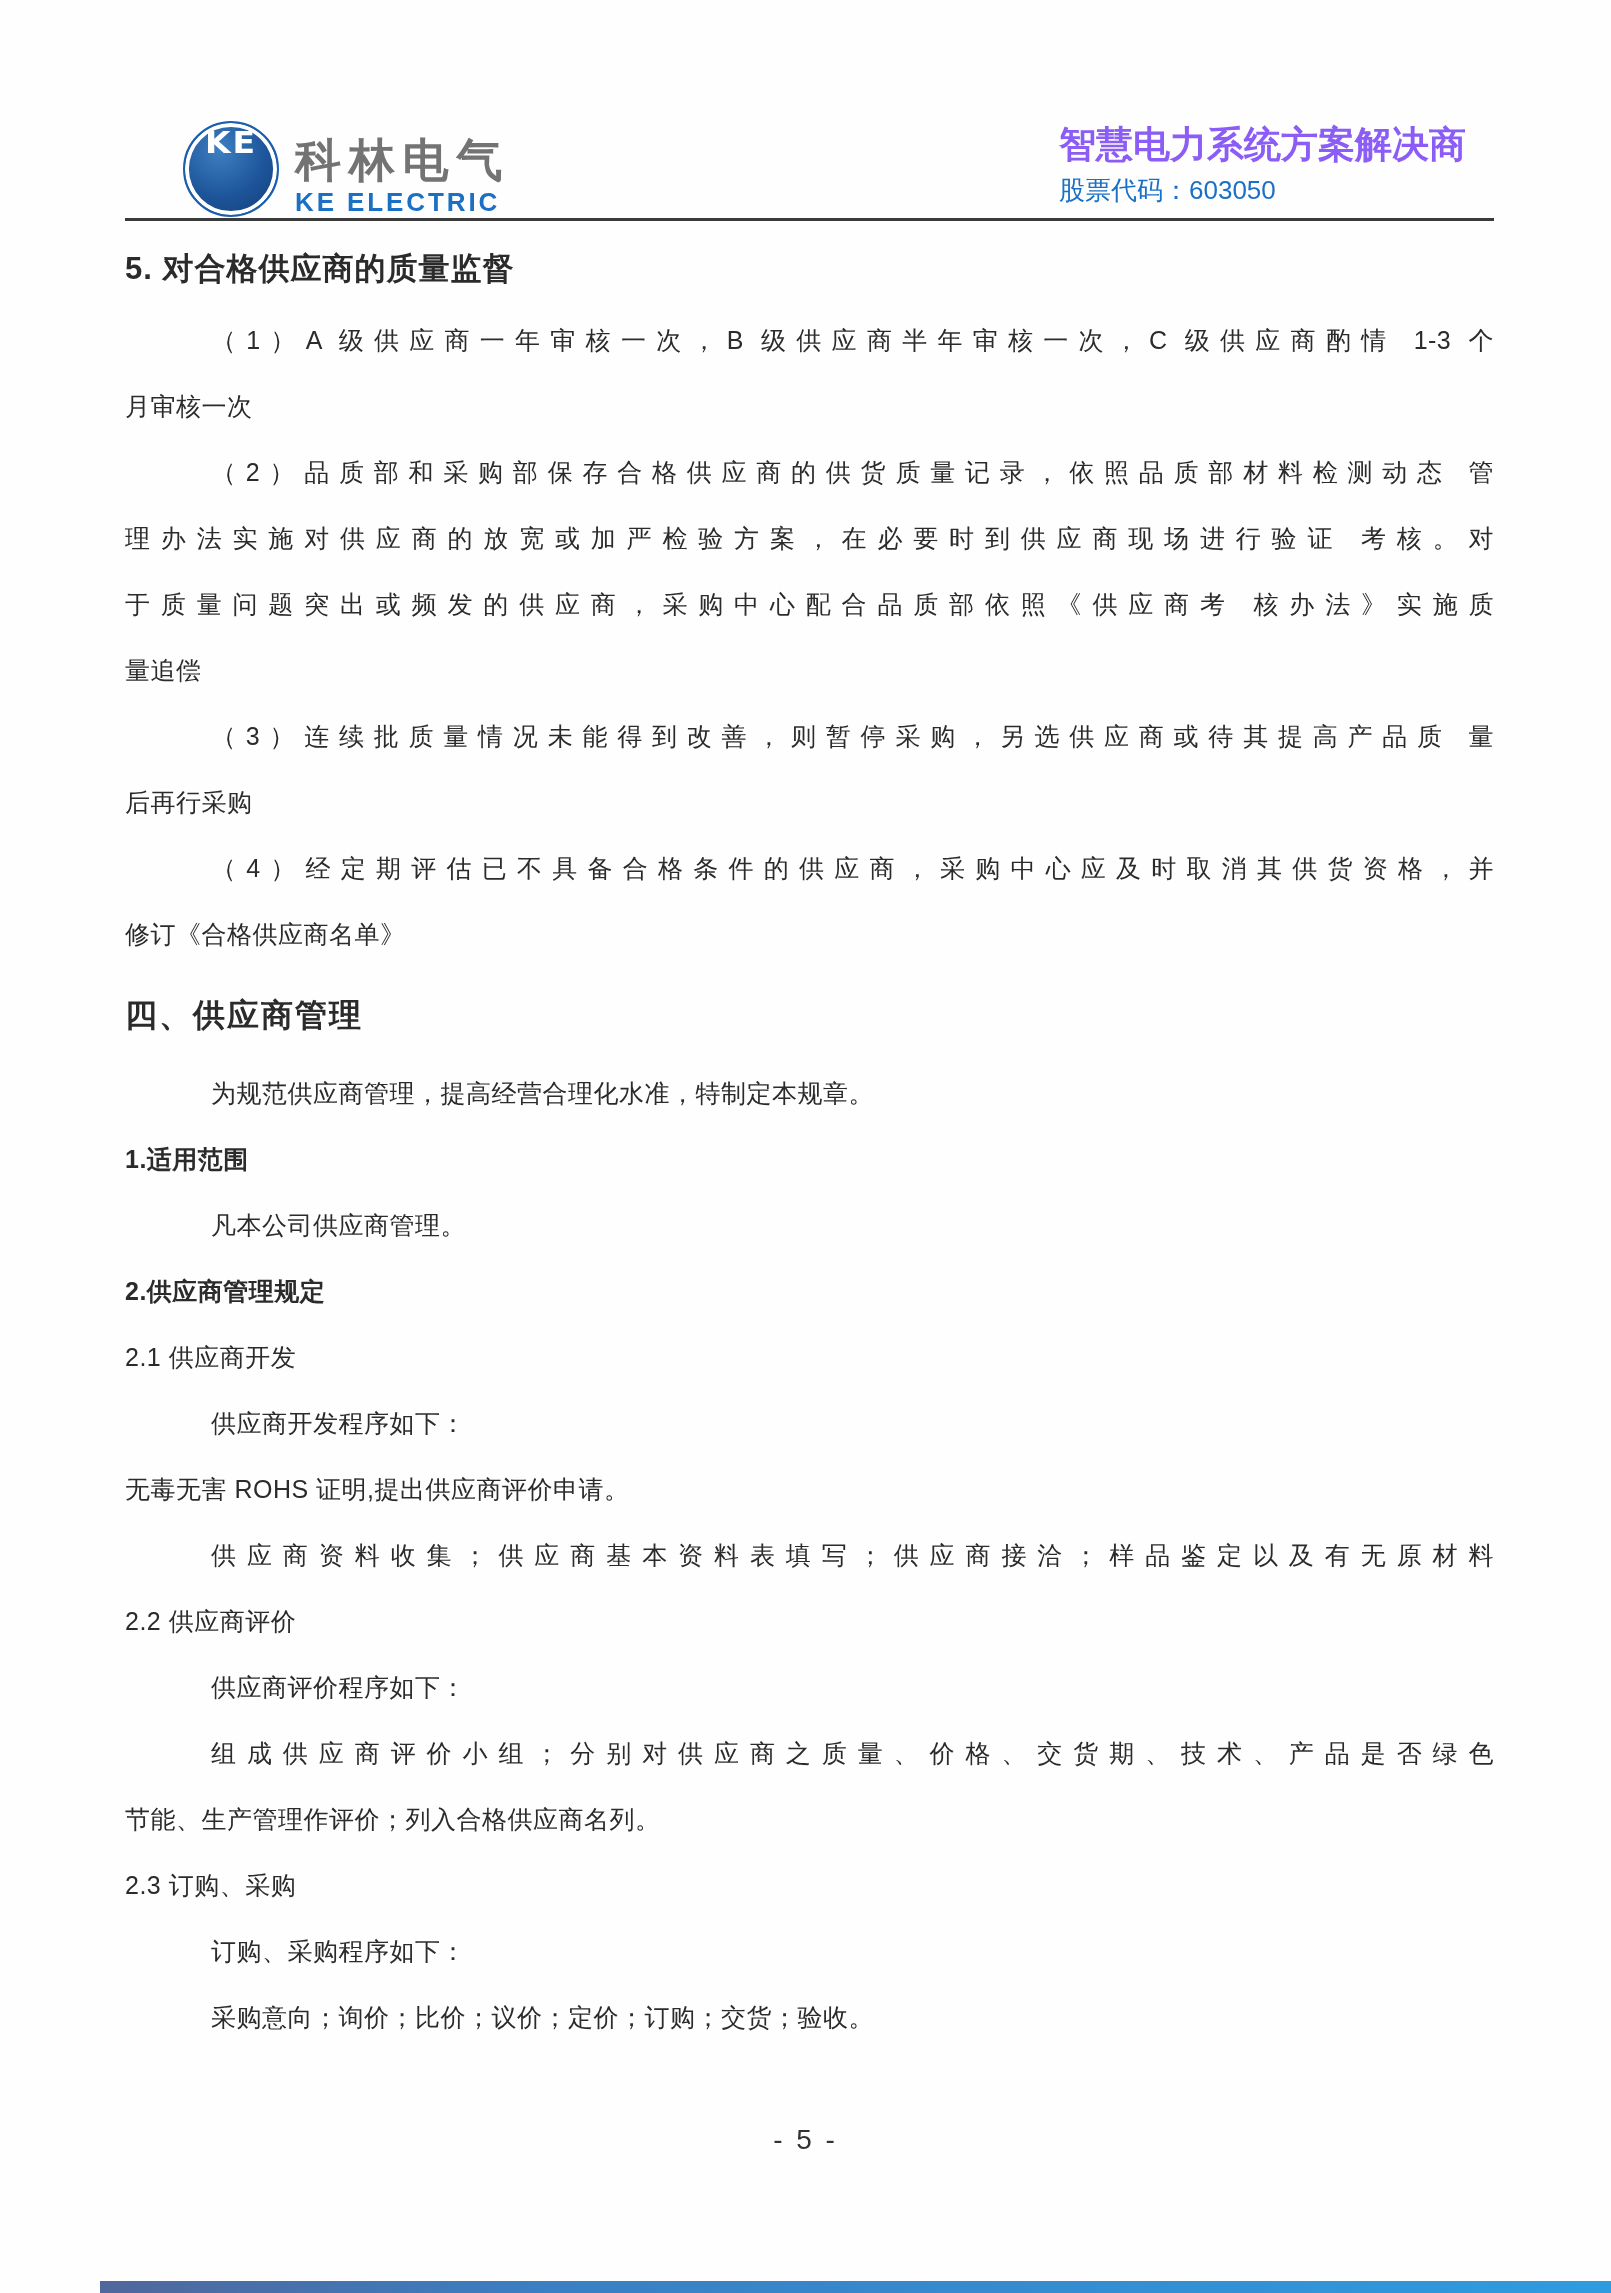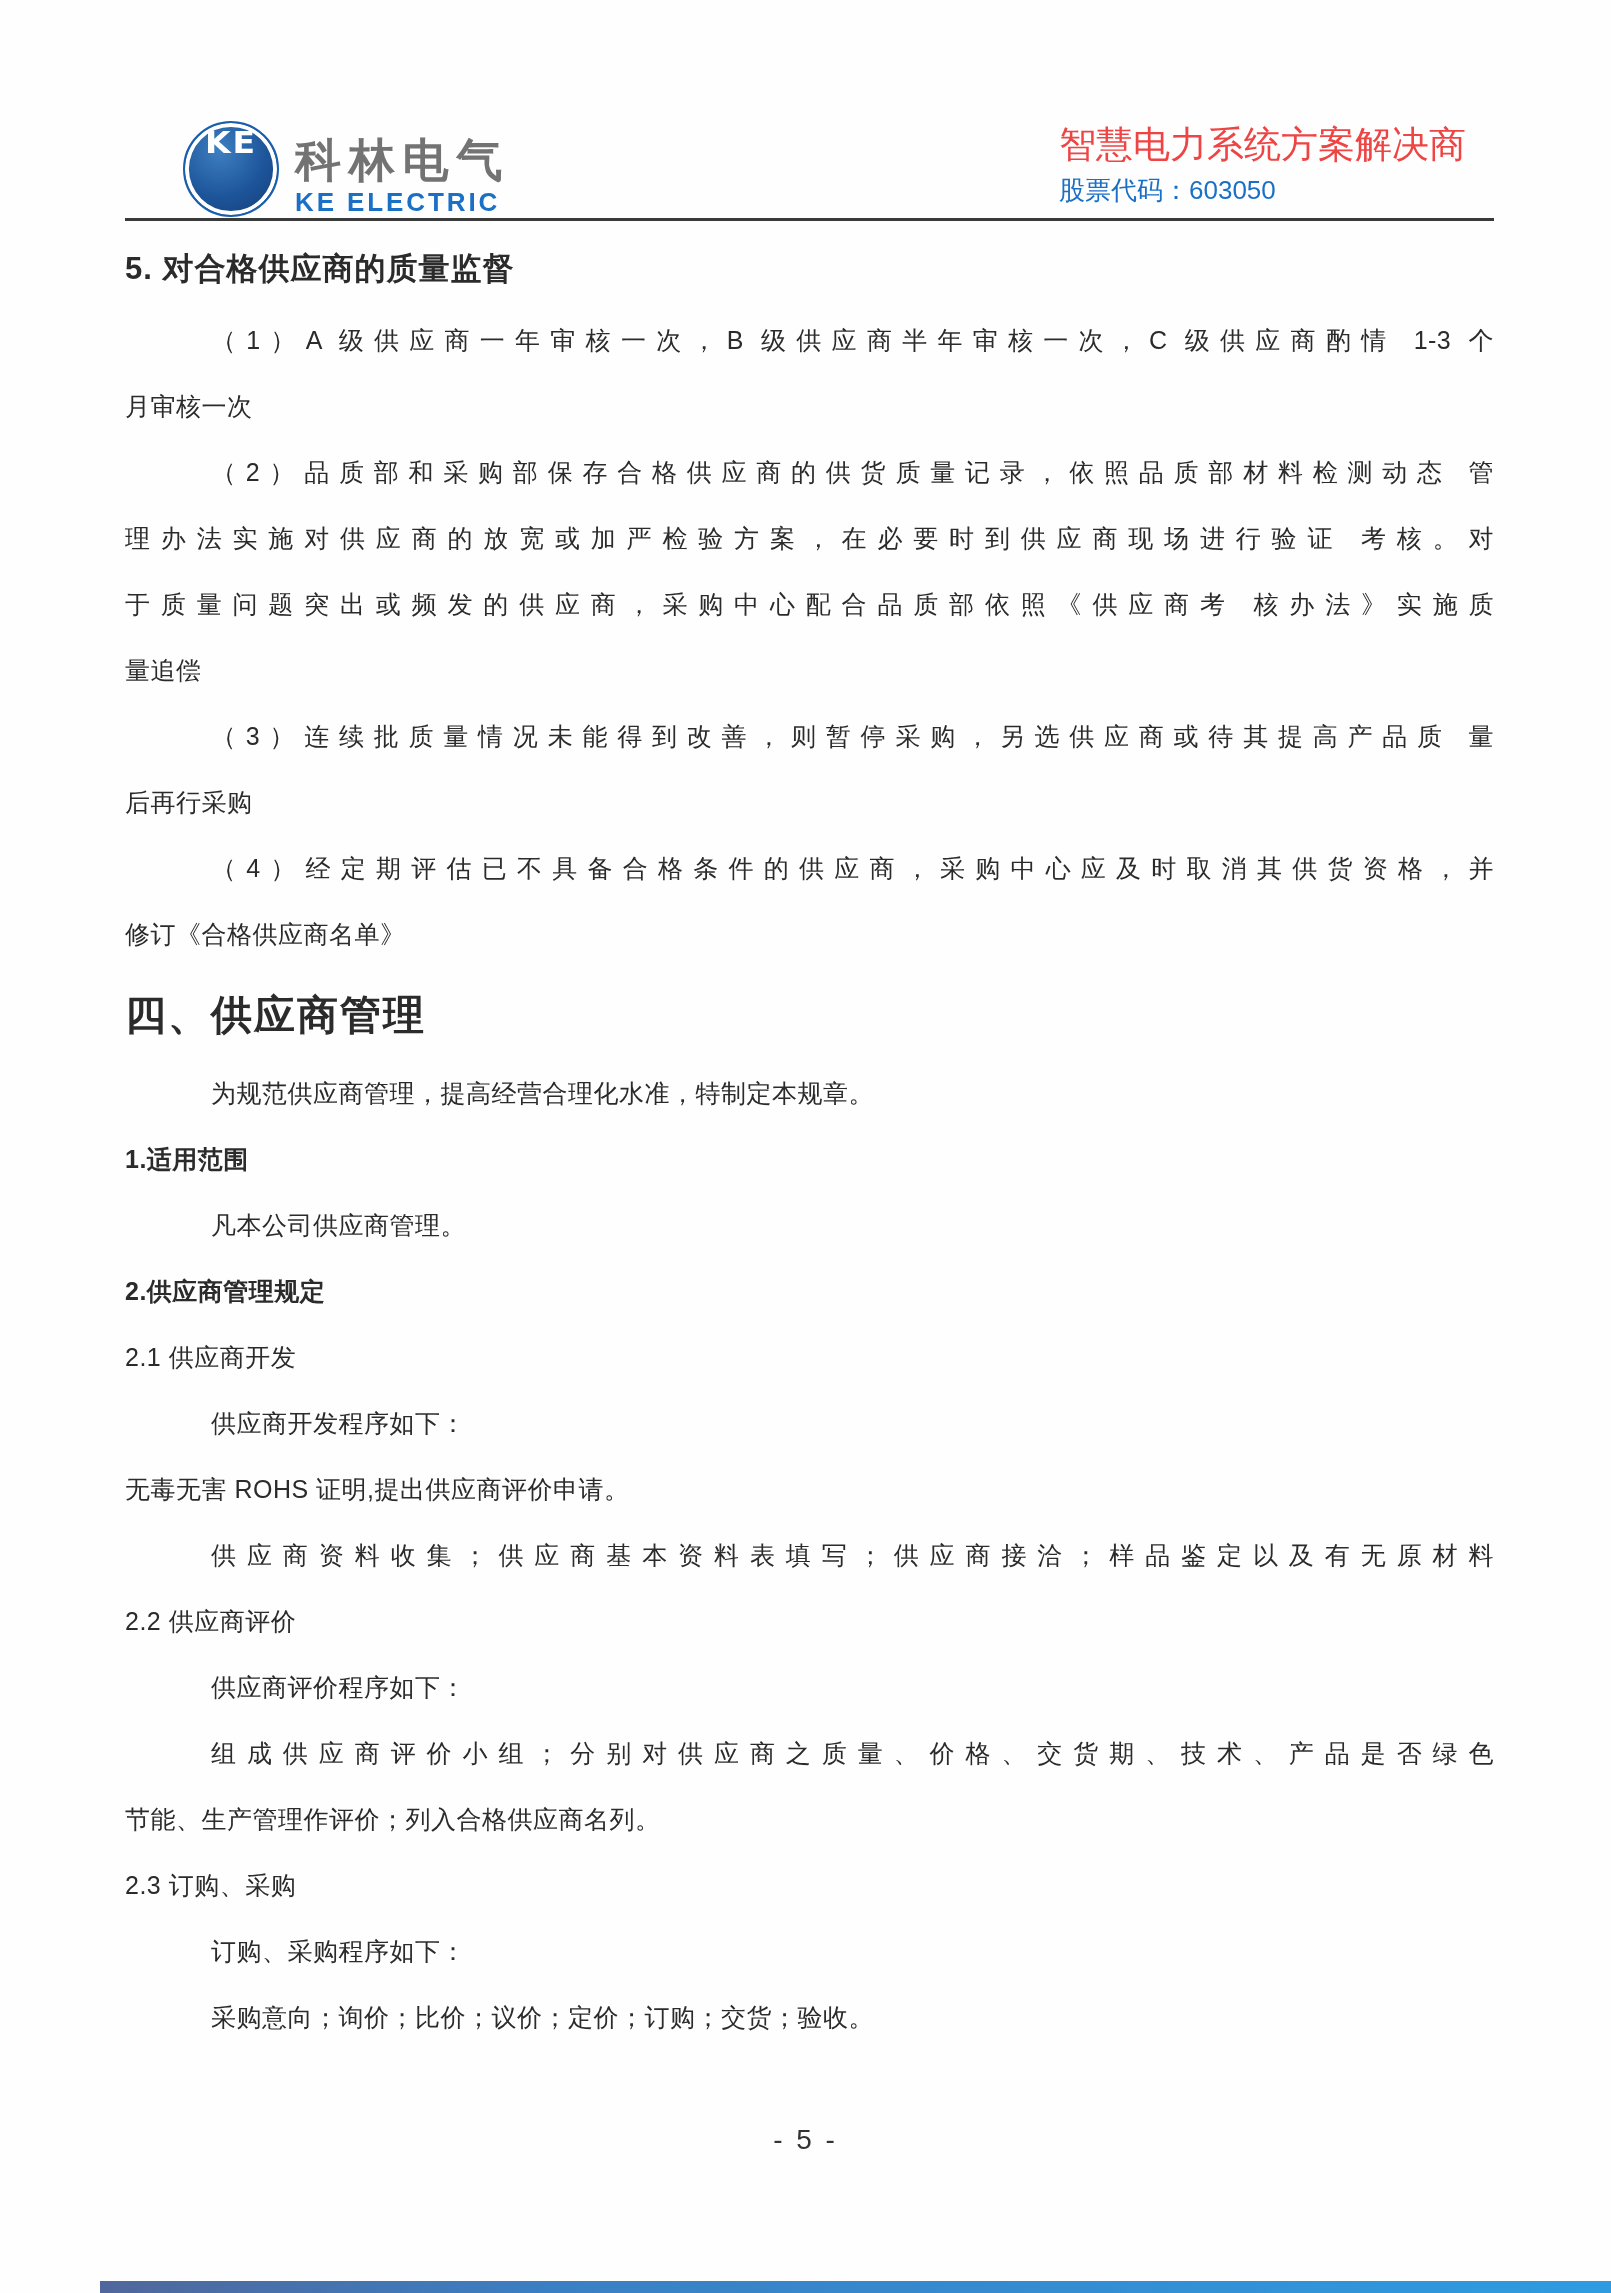--- a/index.html
+++ b/index.html
@@ -29,35 +29,35 @@
   .logo-text { position:absolute; left:295px; top:135px; }
   .company-cn {
     font-size:46px; font-weight:bold; color:#737373;
     letter-spacing:7.8px; line-height:51px; white-space:nowrap;
   }
   .company-en {
     font-size:26px; color:#1a70c5; letter-spacing:2.9px; font-weight:600;
     line-height:29px; margin-top:2px; white-space:nowrap;
   }
   .header-right { position:absolute; left:1059px; top:123px; }
-  .tagline { font-size:37px; color:#ef4444; line-height:43px; white-space:nowrap; }
+  .tagline { font-size:37px; color:#8b5cf6; line-height:43px; white-space:nowrap;font-weight:bold; }
   .stock-code { font-size:26px; color:#1a70c5; line-height:29px; margin-top:9.8px; white-space:nowrap; }
   .header-rule {
     position:absolute; left:125px; right:117px; top:218px;
     height:2.9px; background:#3a3a3a;
   }
 
   
   .doc { position:absolute; left:125px; right:117px; top:246px; }
   .h2 {
     font-size:31px; font-weight:bold; line-height:45px;
     margin:0 0 15.6px 0; letter-spacing:1px;
   }
   .h1 {
-    font-size:41px; font-weight:bold; line-height:78px; height:78px;
+    font-size:32px; font-weight:bold; line-height:78px; height:78px;
     margin:9.8px 0 5.9px 0; letter-spacing:2px;
   }
   .line { font-size:25px; line-height:66px; height:66px; overflow:hidden; letter-spacing:0.5px; }
   .indent { text-indent:86px; }
   .justify { text-align:justify; text-align-last:justify; }
   .bold { font-weight:bold; }
 
   
   .page-number {
     position:absolute; left:0; right:0; top:2124px;

